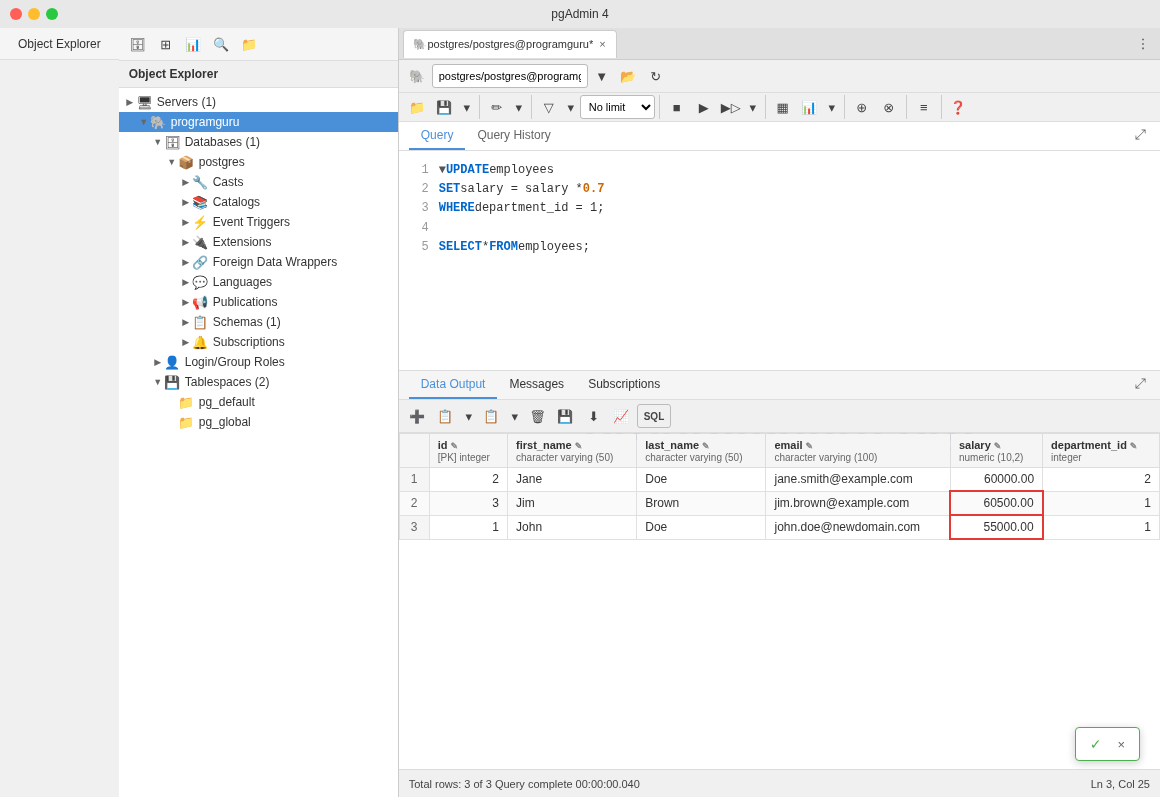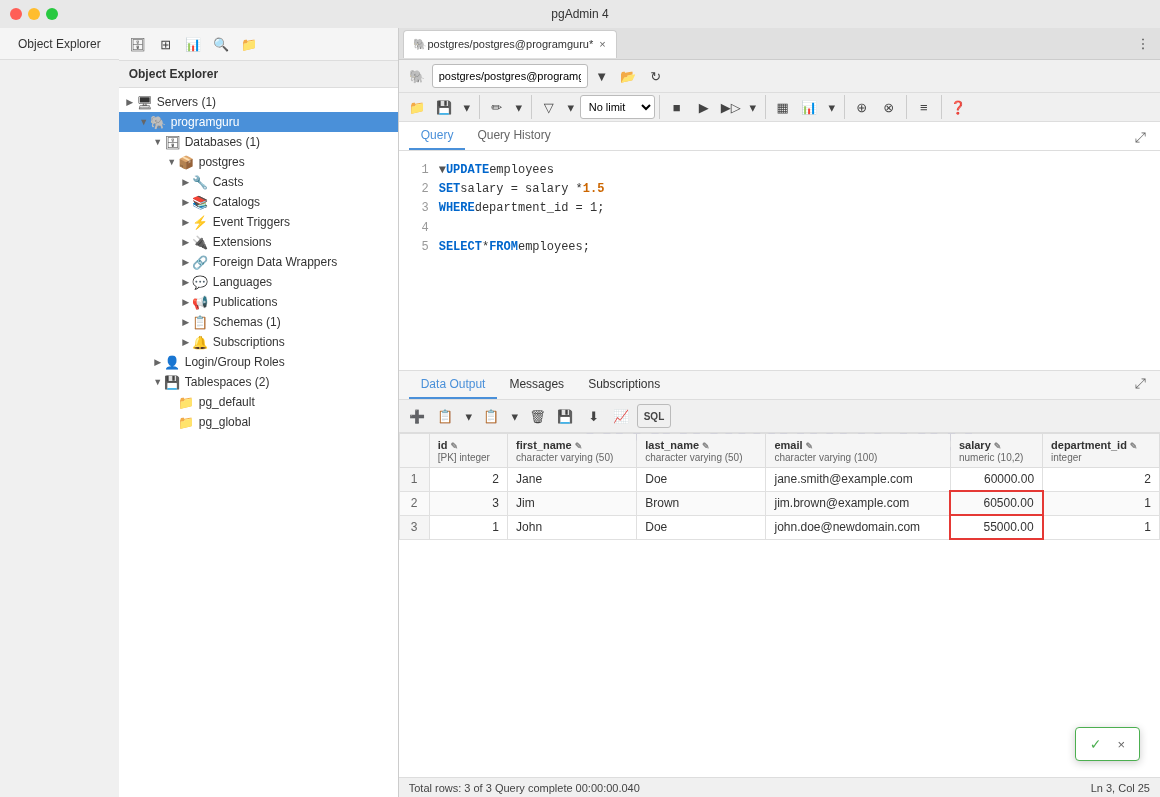--- a/index.html
+++ b/index.html
@@ -48,21 +48,21 @@
     .toolbar { display: flex; align-items: center; padding: 4px 6px; background: #f0f0f0; border-bottom: 1px solid #ddd; gap: 2px; }
     .toolbar-group { display: flex; align-items: center; gap: 1px; border-right: 1px solid #ccc; padding-right: 4px; margin-right: 2px; }
     .toolbar-group:last-child { border-right: none; }
     .tool-btn { width: 26px; height: 24px; display: flex; align-items: center; justify-content: center; border: 1px solid transparent; border-radius: 3px; cursor: pointer; background: transparent; font-size: 13px; color: #444; }
     .tool-btn.dropdown { width: 16px; }
     .addr-bar { flex: 1; max-width: 380px; }
     .addr-input { width: 100%; height: 24px; border: 1px solid #bbb; border-radius: 3px; padding: 0 6px; font-size: 11px; background: #fff; }
     .no-limit-select { height: 24px; border: 1px solid #bbb; border-radius: 3px; padding: 0 4px; font-size: 11px; background: #fff; }
     
     
-    .query-tabs { display: flex; align-items: flex-end; padding: 0 10px; border-bottom: 1px solid #ddd; background: #fff; }
+    .query-tabs { display: flex; align-items: flex-start; padding: 0 10px; border-bottom: 1px solid #ddd; background: #fff; }
     .query-tab { padding: 6px 12px; font-size: 12px; cursor: pointer; border-bottom: 2px solid transparent; color: #666; }
     .query-tab.active { color: #4a90d9; border-bottom-color: #4a90d9; font-weight: 500; }
     .expand-icon { margin-left: auto; padding: 4px; cursor: pointer; color: #666; font-size: 14px; }
     
     
     .query-editor { background: #fff; padding: 10px; font-family: 'Courier New', monospace; font-size: 12px; flex: 1; overflow: auto; max-height: 220px; border-bottom: 1px solid #ddd; }
     .line { display: flex; align-items: flex-start; line-height: 1.6; }
     .line-num { color: #999; width: 20px; text-align: right; margin-right: 10px; user-select: none; flex-shrink: 0; }
     .kw-update { color: #0066cc; font-weight: bold; }
     .kw-set { color: #0066cc; font-weight: bold; }
@@ -93,21 +93,21 @@
     .col-subtype { font-size: 10px; color: #666; font-weight: normal; display: block; }
     .edit-icon { font-size: 9px; color: #888; margin-left: 3px; }
     .row-num-cell { background: #f5f5f5; color: #666; border: 1px solid #ddd; padding: 4px 6px; text-align: center; width: 30px; }
     .salary-highlight { border: 2px solid #e53935 !important; }
     .num-cell { text-align: right; }
     
     
     .watermark { position: absolute; top: 50%; left: 50%; transform: translate(-50%, -60%); font-size: 48px; color: rgba(180,180,210,0.25); font-weight: bold; pointer-events: none; white-space: nowrap; z-index: 0; }
     
     
-    .status-bar { height: 20px; background: #f0f0f0; border-top: 1px solid #ddd; display: flex; align-items: center; padding: 0 10px; font-size: 11px; color: #444; }
+    .status-bar { height: 28px; background: #f0f0f0; border-top: 1px solid #ddd; display: flex; align-items: center; padding: 0 10px; font-size: 11px; color: #444; }
     .status-right { margin-left: auto; }
     
     
     .notification { position: fixed; bottom: 36px; right: 20px; background: #fff; border: 1px solid #4caf50; border-radius: 4px; padding: 8px 14px; display: flex; align-items: center; gap: 8px; font-size: 12px; box-shadow: 0 2px 8px rgba(0,0,0,0.2); z-index: 100; }
     .notif-check { color: #4caf50; font-size: 14px; }
     .notif-close { color: #666; cursor: pointer; margin-left: 8px; font-size: 13px; }
     
     
     .toolbar2 { display: flex; align-items: center; padding: 2px 6px; background: #f0f0f0; border-bottom: 1px solid #ddd; gap: 2px; }
     
@@ -322,21 +322,21 @@
       <div class="line">
             <span class="line-num">1</span>
             <span class="arrow">▼ </span>
             <span class="kw-update">UPDATE</span>
             <span class=""> employees</span>
           </div>
           <div class="line">
             <span class="line-num">2</span>
             <span class="kw-set">SET</span>
             <span class=""> salary = salary * </span>
-            <span class="num-val">1.5</span>
+            <span class="num-val">0.7</span>
           </div>
           <div class="line">
             <span class="line-num">3</span>
             <span class="kw-where">WHERE</span>
             <span class=""> department_id = 1;</span>
           </div>
           <div class="line">
             <span class="line-num">4</span>
             <span class=""></span>
           </div>

